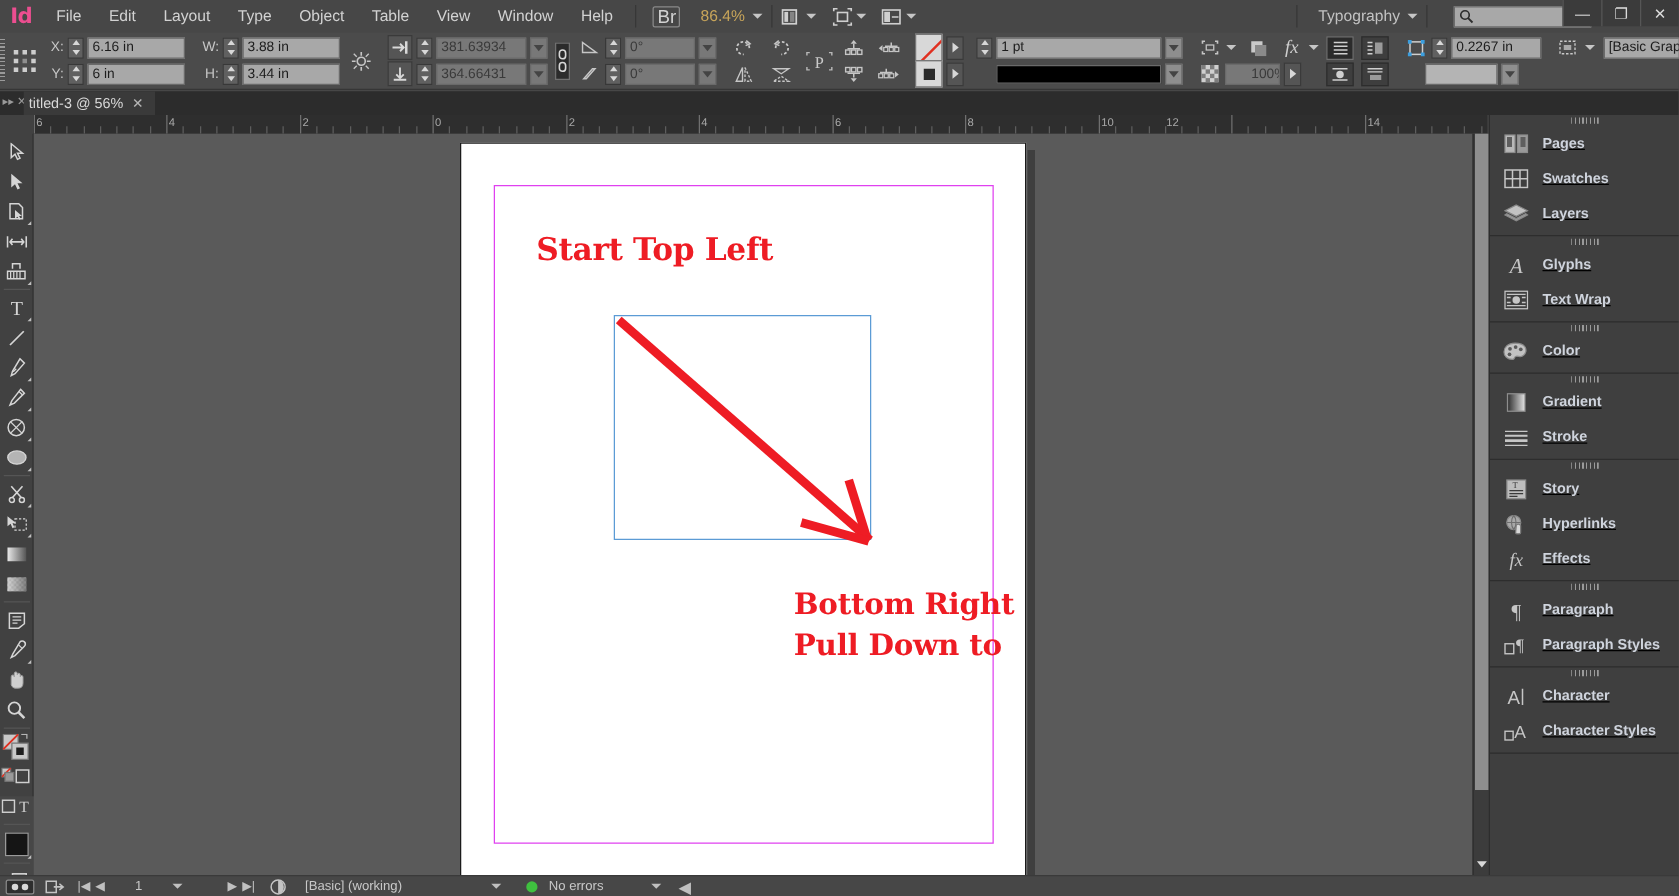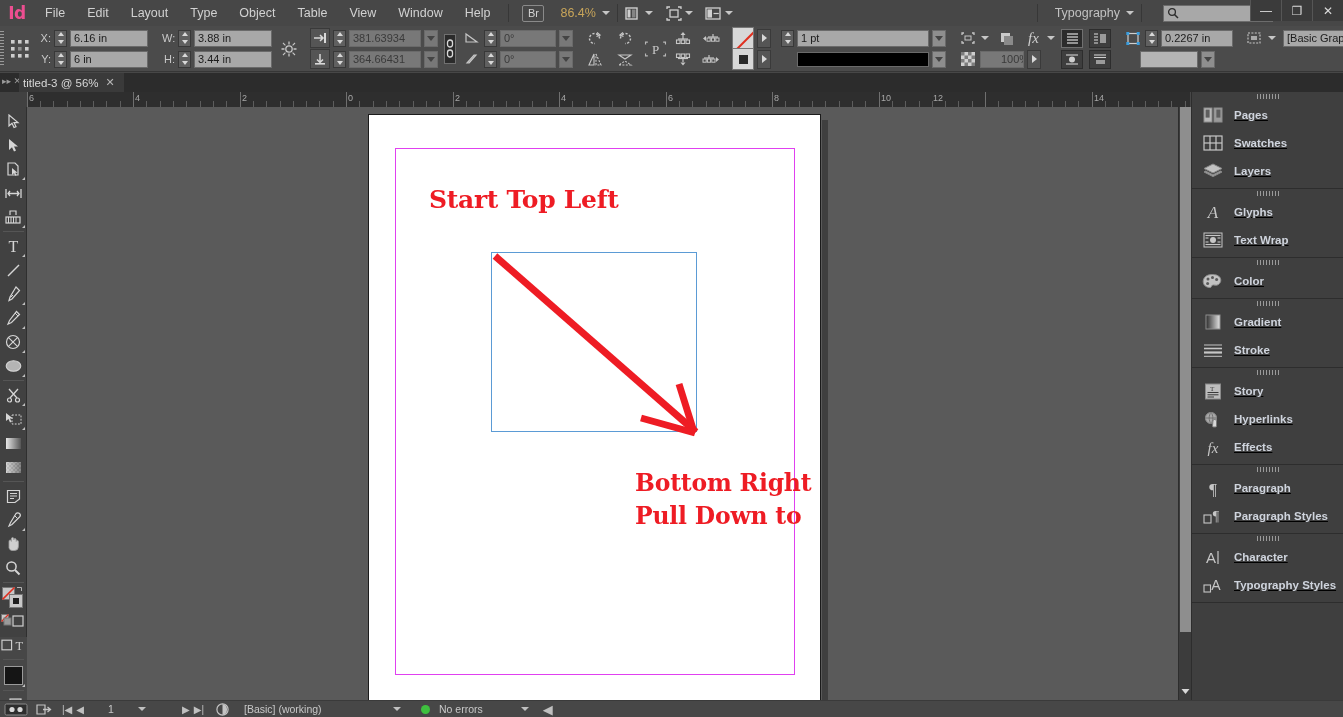--- a/index.html
+++ b/index.html
@@ -23,21 +23,21 @@
     color: #ec4e90; font-weight: bold; font-size: 17px; letter-spacing: -0.5px;
     font-family: "DejaVu Sans", sans-serif;
   }
   .menu-item {
     padding: 0 11px; height: 26px; line-height: 26px;
     color: #d2d2d2; font-size: 12.5px; white-space: nowrap; cursor: default;
   }
   .mb-sep { width: 1px; height: 18px; background: #373737; margin: 0 7px; }
   .br-btn {
     width: 22px; height: 17px; border: 1px solid #8a8a8a; border-radius: 2px;
-    color: #d2d2d2; font-size: 11px; display: flex; align-items: center; justify-content: center;
+    color: #d2d2d2; font-size: 15px; display: flex; align-items: center; justify-content: center;
     margin-left: 6px;
   }
   .zoom-val { color: #c8a55a; font-size: 12.5px; margin-left: 16px; }
   .tri-dn {
     width: 0; height: 0; border-left: 4px solid transparent; border-right: 4px solid transparent;
     border-top: 4px solid #c6c6c6; margin-left: 6px;
   }
   .screen-mode-ico { display:flex; align-items:center; }
   .ws-label { color: #c2c2c2; font-size: 12.5px; margin-left: 10px; }
   .search-box {
@@ -1280,18 +1280,18 @@
         </div>
         <div class="dock-label">Character</div>
       </div>
       <div class="dock-item">
         <div class="dock-icon">
           <svg width="20" height="17" viewBox="0 0 20 17">
               <rect x="1" y="8" width="6.5" height="7" fill="none" stroke="#c6c6c6" stroke-width="1.1"></rect>
               <text x="13" y="13" font-size="14" font-family="'Liberation Sans',sans-serif" fill="#c6c6c6" text-anchor="middle">A</text>
             </svg>
         </div>
-        <div class="dock-label">Typography Styles</div>
+        <div class="dock-label">Character Styles</div>
       </div>
     </div>
 
   </div>
 </div>
 
 </body></html>

